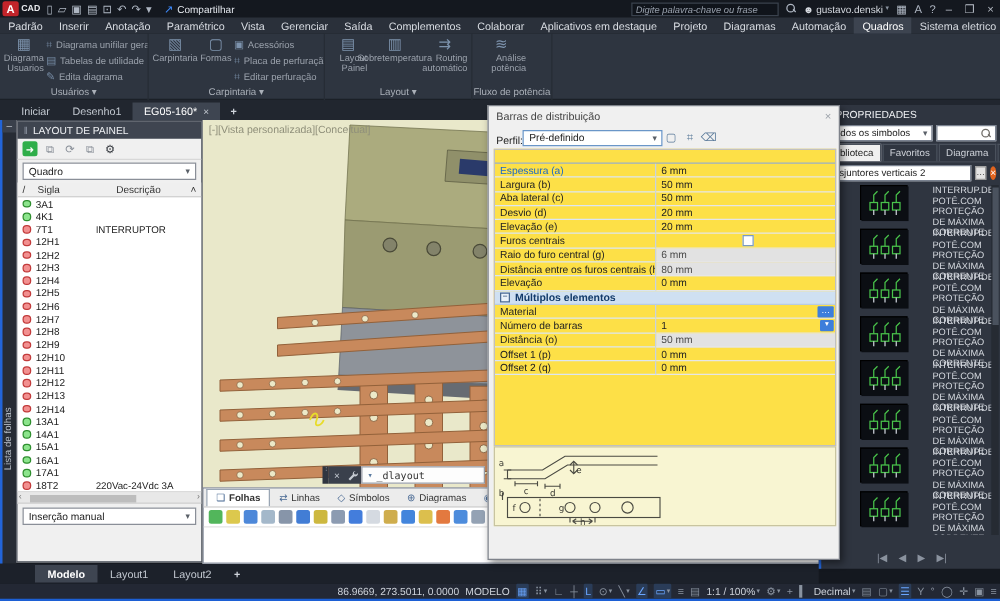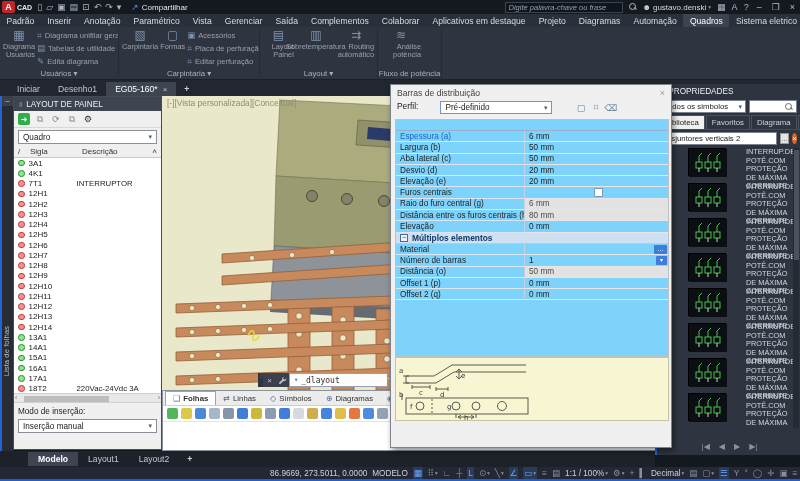--- a/index.html
+++ b/index.html
@@ -59,21 +59,21 @@
 #leftpanel{left:13px;top:96px;width:149px;height:354px;background:#f0f0f0;border:1px solid #454b55;font-size:8.4px;color:#222;z-index:5}
 .lp-header{height:14px;background:#3f4550;color:#eef0f3;font-size:8.2px;display:flex;align-items:center;gap:4px;padding:0 5px}
 .lp-grip{color:#8d95a1;font-size:8px}
 .lp-toolbar{height:17px;display:flex;align-items:center;gap:4px;padding:0 4px;border-bottom:1px solid #d8d8d8}
 .lpt{width:12px;height:12px;display:flex;align-items:center;justify-content:center;font-size:9px;color:#8a9099;border-radius:2px}
 .lpt.green{background:#2fae4a;color:#fff;font-size:8px}
 .lpt.dark{color:#30343a}
 .lp-combo{margin:2px 4px;height:14px;background:#fff;border:1px solid #8a8f98;display:flex;align-items:center;justify-content:space-between;padding:0 4px;font-size:8.2px}
 .cchev{color:#5a6068;font-size:7px}
 .lp-thead{height:12px;display:flex;align-items:center;border-bottom:1px solid #c9c9c9;padding:0 4px;color:#333;font-size:8px;background:#efefef}
-.lp-thead .c1{width:12px}.lp-thead .c2{width:52px}.lp-thead .c3{flex:1}
+.lp-thead .c1{width:12px}.lp-thead .c2{width:63px}.lp-thead .c3{flex:1}
 .lp-list{height:236px;background:#fff;overflow:hidden;border-bottom:1px solid #cfcfcf}
 .lp-row{height:10.25px;display:flex;align-items:center;padding:0 4px;font-size:8px}
 .dot{width:6.5px;height:6.5px;border-radius:50%;margin-right:4px;flex:0 0 auto}
 .dot.green{background:#8ce48c;border:1px solid #2f8f2f}
 .dot.red{background:#f29090;border:1px solid #c23b3b}
 .lp-sig{width:48px;white-space:nowrap}
 .lp-desc{flex:1;font-size:7.8px;white-space:nowrap;overflow:hidden}
 .lp-hscroll{height:9px;background:#e8e8e8;position:relative;border-bottom:1px solid #d0d0d0}
 .lp-hscroll .thumb{position:absolute;left:10px;top:1.5px;width:85px;height:6px;background:#bdbdbd}
 .lp-hscroll .ar{position:absolute;top:0;font-size:7px;color:#777}
@@ -95,24 +95,24 @@
 .bptab{display:flex;align-items:center;gap:3px;font-size:7.8px;color:#333;padding:2px 7px;white-space:nowrap;cursor:default}
 .bptab .bpg{font-size:8px;color:#4a6a94}
 .bptab.bpactive{background:#fff;border:1px solid #9aa6b4;border-bottom:none;font-weight:bold}
 .bp-toolbar{height:16px;display:flex;align-items:center;gap:3px;padding:0 4px;border-bottom:1px solid #e4e4e4}
 .bpi{width:11px;height:11px;border-radius:2px;opacity:.9}
 
 
 #dialog{left:390px;top:84px;width:282px;height:364px;background:#f0f0f0;border:1px solid #7e828a;box-shadow:2px 3px 6px rgba(0,0,0,.45);z-index:50;font-size:8.4px;color:#222}
 .dlg-title{height:16px;display:flex;align-items:center;padding:0 6px;color:#444;font-size:8.6px}
 .dlg-close{margin-left:auto;color:#9aa0a8;font-size:9px}
-.dlg-perfil{height:16px;display:flex;align-items:flex-start;gap:22px;padding:0 6px}
+.dlg-perfil{height:16px;display:flex;align-items:flex-end;gap:0;padding:0 6px}
 .dcombo{width:112px;height:13px;background:#fff;border:1px solid #6a96c8;display:flex;align-items:center;justify-content:space-between;padding:0 4px;font-size:8.2px}
 .dpico{width:13px;height:13px;display:flex;align-items:center;justify-content:center;color:#5a7a9a;font-size:9px}
-#dlg-grid{position:absolute;left:4px;top:34px;width:274px;height:238px;background:#7dd3fc;border:1px solid #c0c0c0;overflow:hidden}
+#dlg-grid{position:absolute;left:4px;top:34px;width:274px;height:238px;background:#fde047;border:1px solid #c0c0c0;overflow:hidden}
 .dgrow{display:flex;height:11.3px}
 .dgrow.dgempty{height:11px;border-bottom:1px solid #9ab0c8}
 .dglabel{width:130px;padding:0 0 0 4px;display:flex;align-items:center;border-bottom:1px solid #dce6f2;border-right:1px solid #c8d2de;white-space:nowrap;overflow:hidden;font-size:8.2px}
 .dglabel.dgsel{color:#1a66c8}
 .dgvalue{width:144px;padding:0 1px 0 4px;display:flex;align-items:center;border-bottom:1px solid #e6e6e6;font-size:8.2px;gap:2px}
 .dgvalue.dgdis{background:#e2e2e2;color:#4a4a4a}
 .dgvalue.dgcenter{justify-content:center}
 .vtxt{flex:1;white-space:nowrap;overflow:hidden}
 .cb{width:9px;height:9px;background:#fff;border:1px solid #7a9ac0;font-size:8px;line-height:8px;color:#2e7d32;text-align:center}
 .dots{width:13px;height:9px;background:#3d7edb;color:#fff;font-size:7px;line-height:8px;text-align:center;border-radius:1px}
@@ -454,21 +454,20 @@
           <span class="dot red"></span>
           <span class="lp-sig">18T2</span>
           <span class="lp-desc">220Vac-24Vdc 3A</span>
         </div>
       </div>
     <div class="lp-hscroll">
       <span class="ar" style="left:1px">‹</span>
         <div class="thumb"></div>
         <span class="ar" style="right:1px">›</span>
     </div>
-    <div class="lp-insert">Modo de inserção:</div>
     <div class="lp-icombo">
       <span>Inserção manual</span>
       <span class="cchev">▾</span>
     </div>
   </div>
 
   <div id="viewport" class="abs">
     <div id="vplabel">[-][Vista personalizada][Conceitual]</div>
     <svg width="493" height="294" viewBox="0 0 493 294">
       <rect width="493" height="294" fill="#e9e8ca"></rect>

